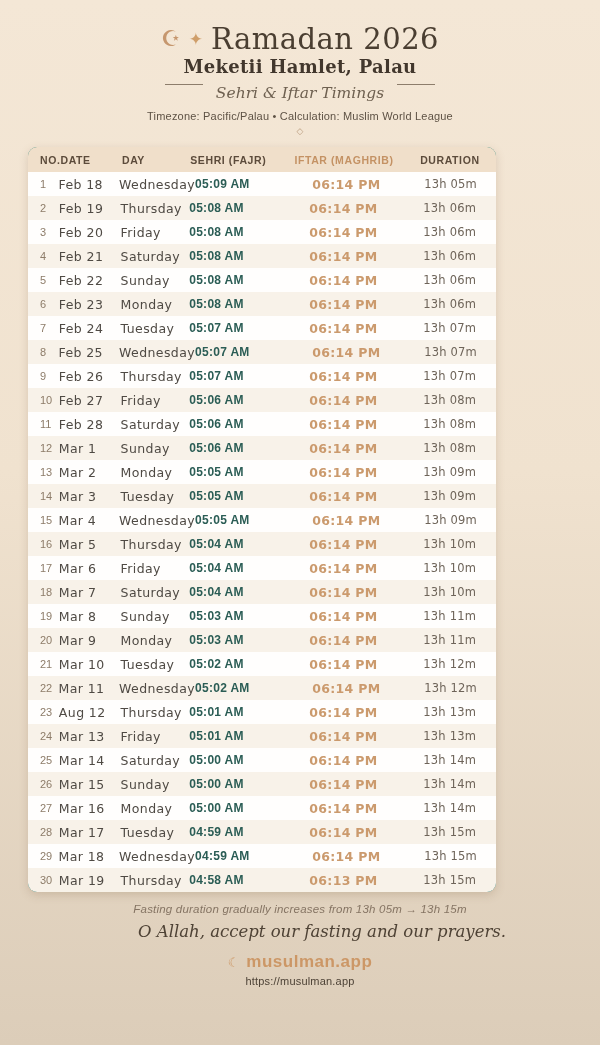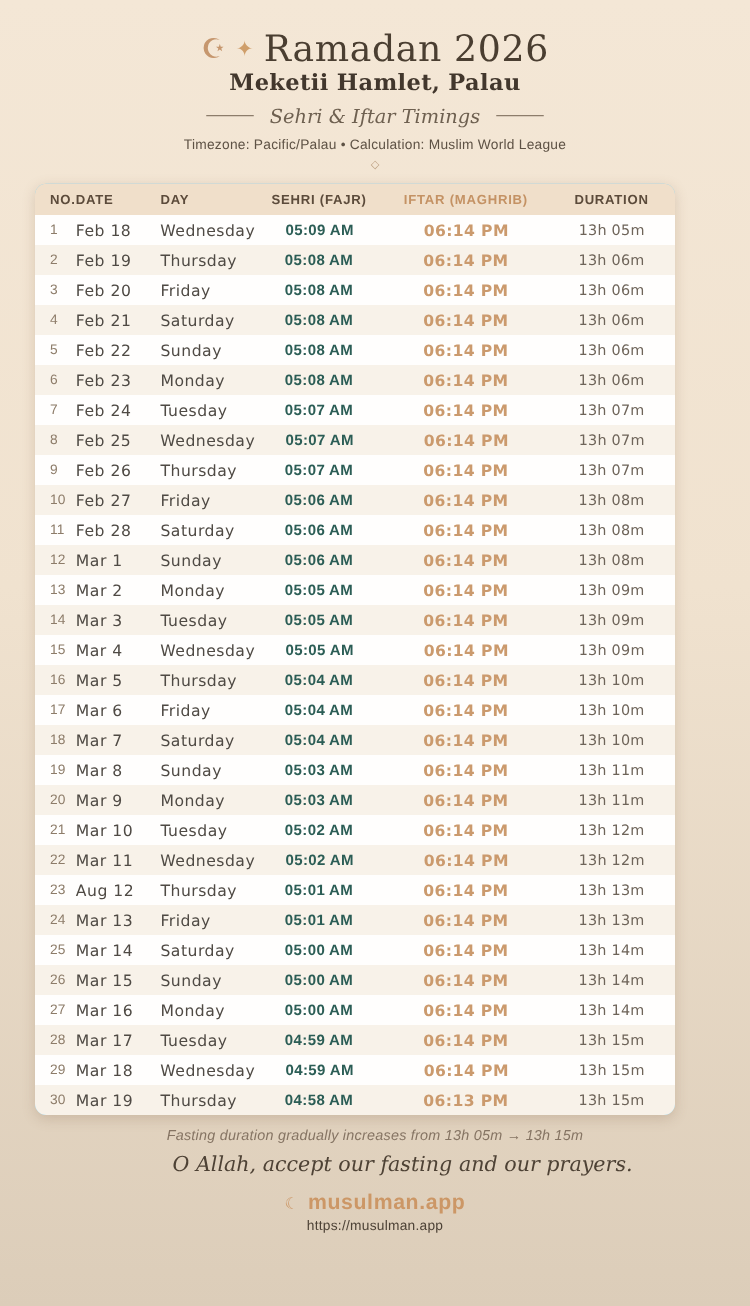--- a/index.html
+++ b/index.html
@@ -18,47 +18,47 @@
   .sparkle-title{font-size:17px;color:#cf9e6a;line-height:1;}
   .title-text{
     font-family:"DejaVu Serif",serif;font-size:29px;color:#4a3e31;
     letter-spacing:0.5px;line-height:1;
   }
   .location{
     height:20px;font-family:"DejaVu Serif",serif;font-weight:bold;
     font-size:18px;color:#42372d;letter-spacing:0.3px;
   }
   .divider-row{
-    margin-top:8px;height:17px;display:flex;align-items:center;justify-content:center;gap:13px;
+    margin-top:8px;height:17px;display:flex;align-items:flex-start;justify-content:center;gap:13px;
   }
   .divider-line{width:38px;height:1px;background:#8d7d6b;}
   .subtitle{
     font-family:"DejaVu Serif",serif;font-style:italic;font-size:15.5px;color:#6e6050;
   }
   .meta{margin-top:9px;height:12px;font-size:11px;color:#5e5245;letter-spacing:0.2px;}
   .ornament{margin-top:5px;height:10px;font-size:9px;color:#bc9f80;line-height:1;}
 
   .card{
-    margin:10px 28px 0 28px;width:512px;
+    margin:10px 28px 0 28px;width:468px;
     border-radius:9px;overflow:hidden;
-    background:#7dd3fc;
+    background:#0f766e;
     box-shadow:0 3px 10px rgba(122,92,62,0.22);
   }
   .thead{display:flex;align-items:center;height:25px;background:#f0dfca;}
   .th{
     font-size:10.5px;font-weight:bold;color:#5c4b3b;letter-spacing:0.6px;
     white-space:nowrap;
   }
   .tr{display:flex;align-items:center;height:24px;background:#fffefd;}
   .tr:nth-child(even){background:#f8f2e9;}
   .td{white-space:nowrap;}
   .c-no{width:34px;padding-left:12px;box-sizing:border-box;text-align:left;}
   .c-date{width:72px;text-align:left;}
   .c-day{width:80px;text-align:left;}
-  .c-sehri{width:110px;text-align:center;}
+  .c-sehri{width:110px;text-align:left;}
   .c-iftar{width:140px;text-align:center;}
   .c-duration{width:108px;text-align:center;}
   .thead .c-iftar{color:#c49264;}
   .tr .c-no{font-size:11px;color:#8d7c69;}
   .tr .c-date,.tr .c-day{font-size:12.5px;color:#4f4a44;letter-spacing:0.4px;font-family:"DejaVu Sans",sans-serif;}
   .tr .c-sehri{font-size:12px;font-weight:bold;color:#2b5d55;letter-spacing:0.3px;font-family:Liberation Sans, sans-serif;}
   .tr .c-iftar{font-size:12.5px;font-weight:bold;color:#cb9a6d;letter-spacing:0.3px;font-family:"DejaVu Sans",sans-serif;}
   .tr .c-duration{font-size:11.5px;color:#6e6459;letter-spacing:0.2px;font-family:"DejaVu Sans",sans-serif;}
 
   .footer{text-align:center;}

